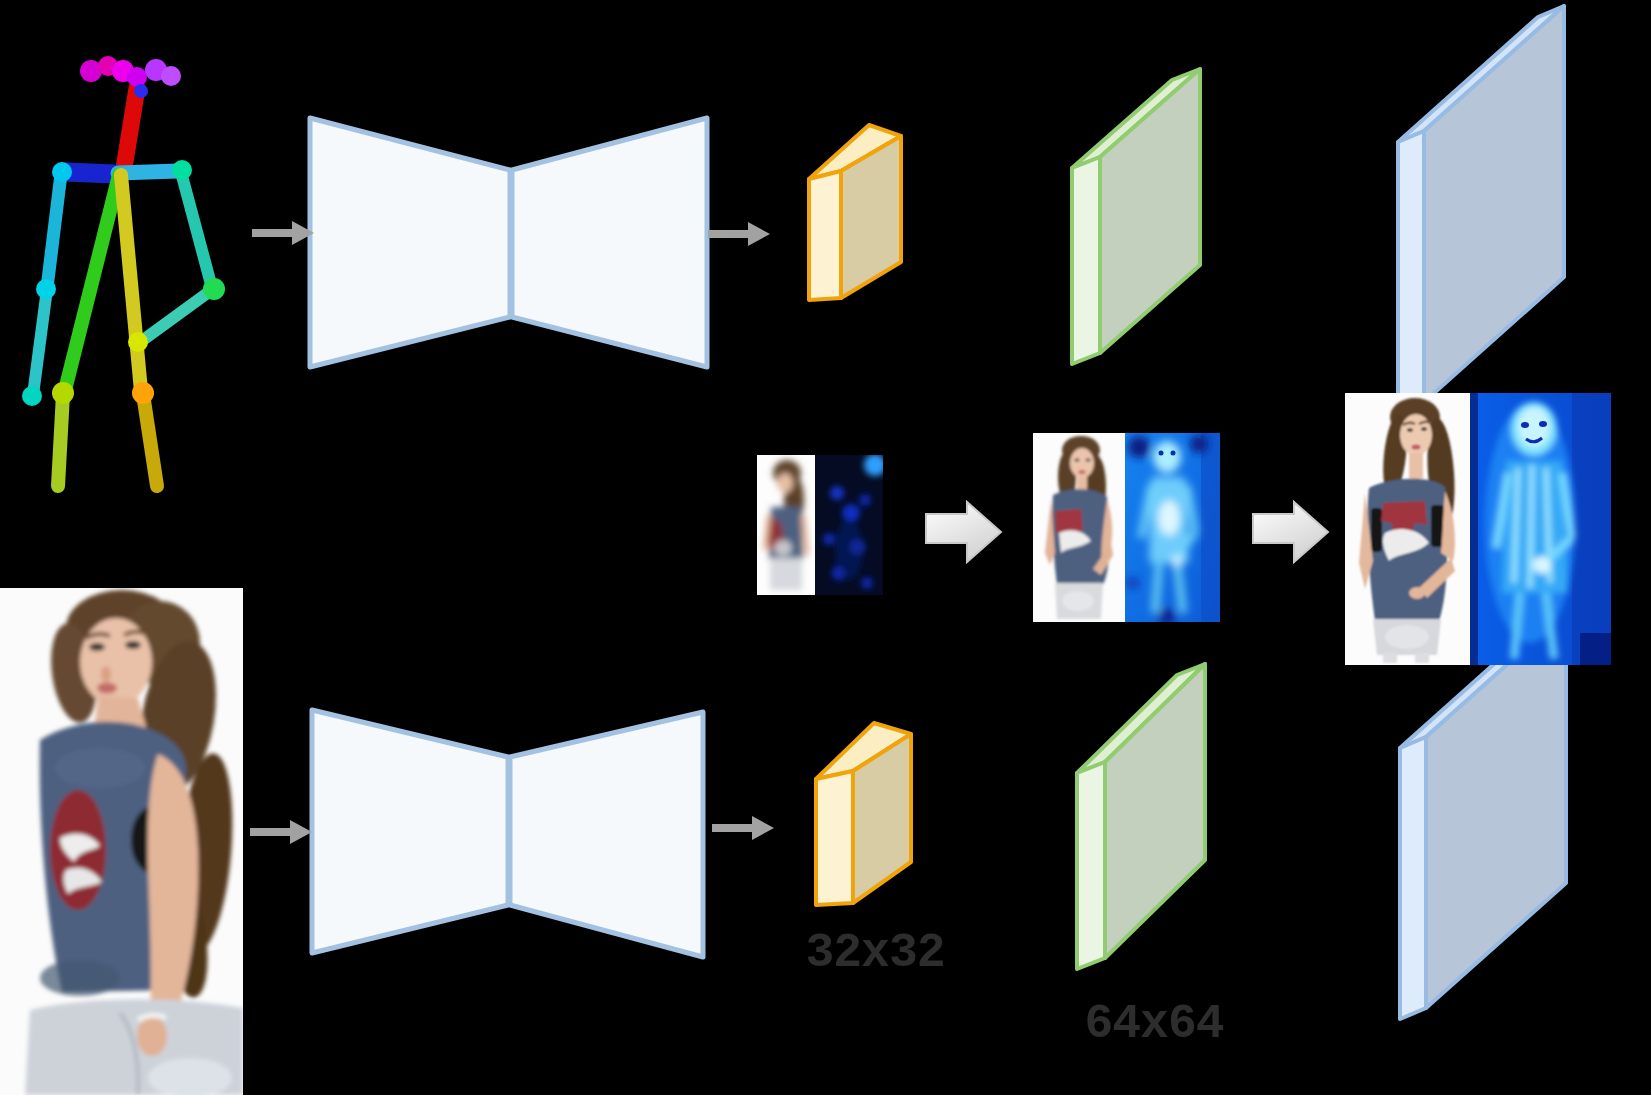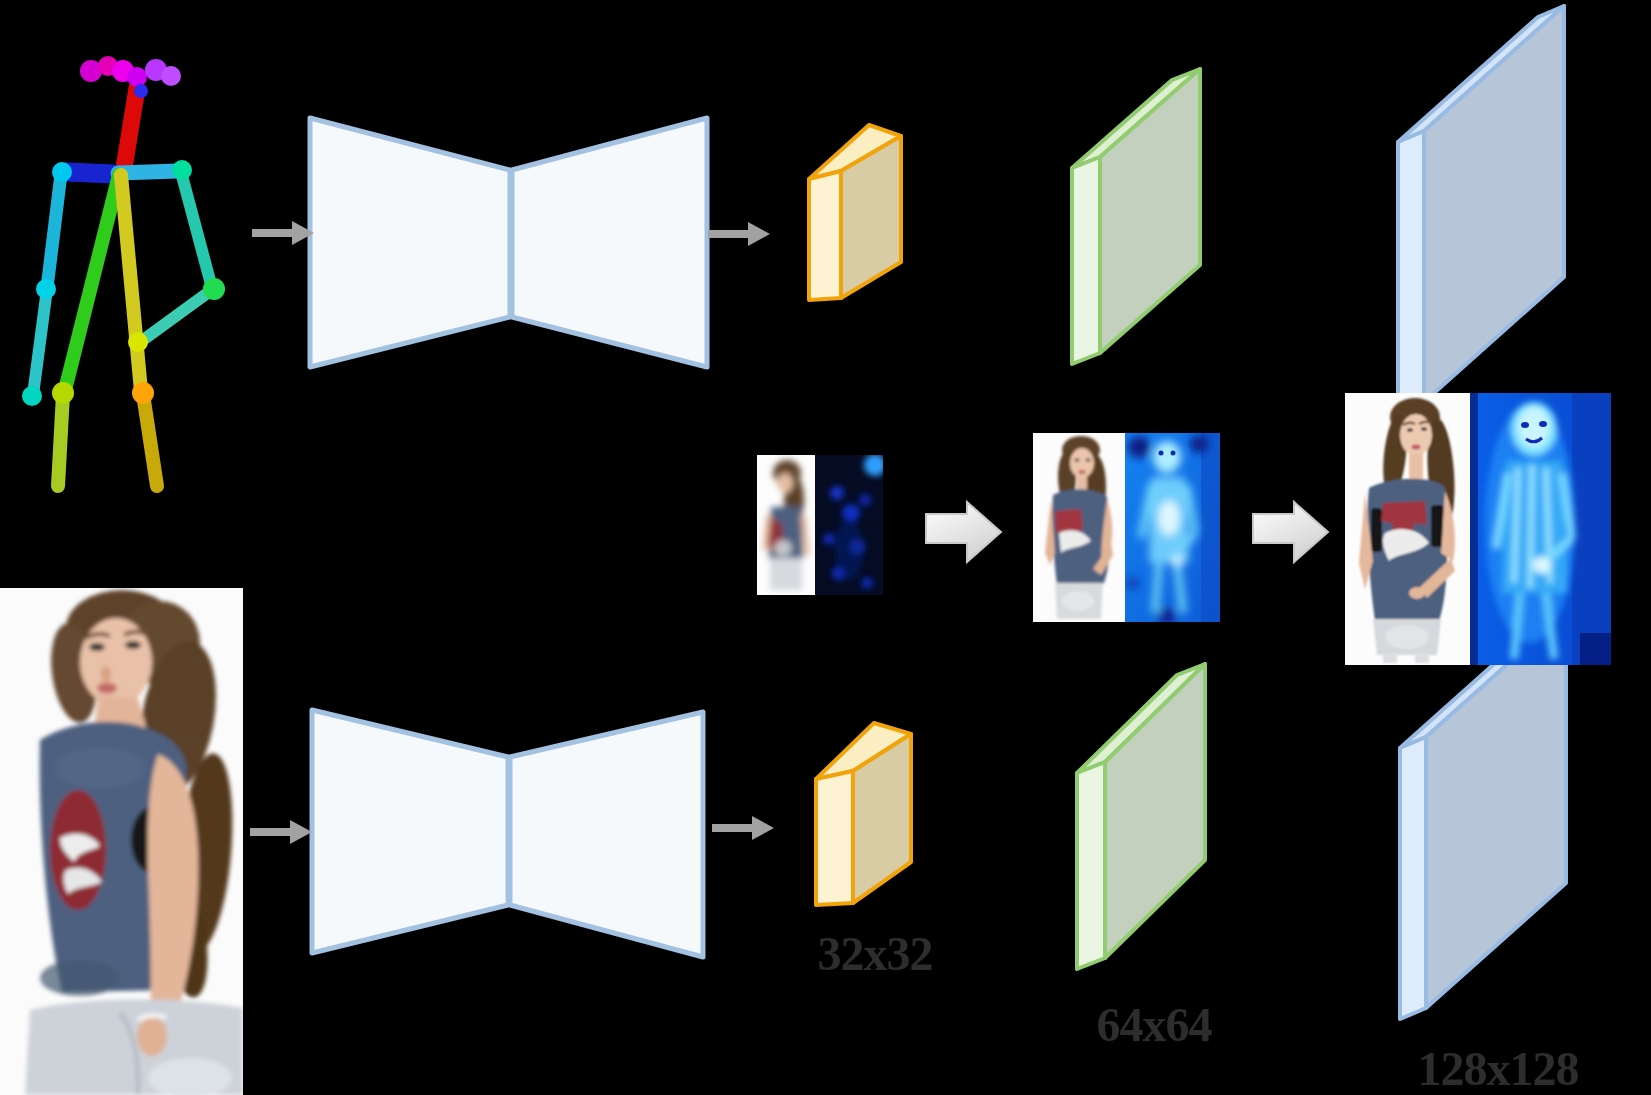--- a/index.html
+++ b/index.html
@@ -1,17 +1,17 @@
 <!DOCTYPE html>
 <html><head>
 <meta charset="utf-8">
 <style>
   html,body{margin:0;padding:0;background:#000;}
   .stage{position:relative;width:1651px;height:1095px;background:#000;overflow:hidden;
-         font-family:Liberation Serif, serif;}
+         font-family:Liberation Mono, monospace;}
   .layer{position:absolute;left:0;top:0;z-index:1;}
   .img{position:absolute;z-index:2;line-height:0;}
   .res-label{position:absolute;z-index:3;transform:translate(-50%,-50%);
              font-weight:700;font-size:48px;letter-spacing:-1px;color:#2d2d2d;white-space:nowrap;}
 </style>
 </head>
 <body>
 
 <div class="stage">
 
@@ -326,15 +326,14 @@
         <line x1="76" y1="200" x2="84" y2="266" stroke="#58c4fa" stroke-width="9"></line>
       </g>
       <ellipse cx="55" cy="32" rx="4" ry="3" fill="#0a2cb8"></ellipse>
       <ellipse cx="73" cy="31" rx="4" ry="3" fill="#0a2cb8"></ellipse>
       <path d="M56,46 Q64,52 72,45" stroke="#0a2cb8" stroke-width="3" fill="none"></path>
     </svg>
   </div>
 
   <div class="res-label" style="left:875px;top:953px;">32x32</div>
   <div class="res-label" style="left:1154px;top:1024px;">64x64</div>
-  <div class="res-label" style="left:1498px;top:1068px;">128x128</div>
 
 </div>
 
 </body></html>

